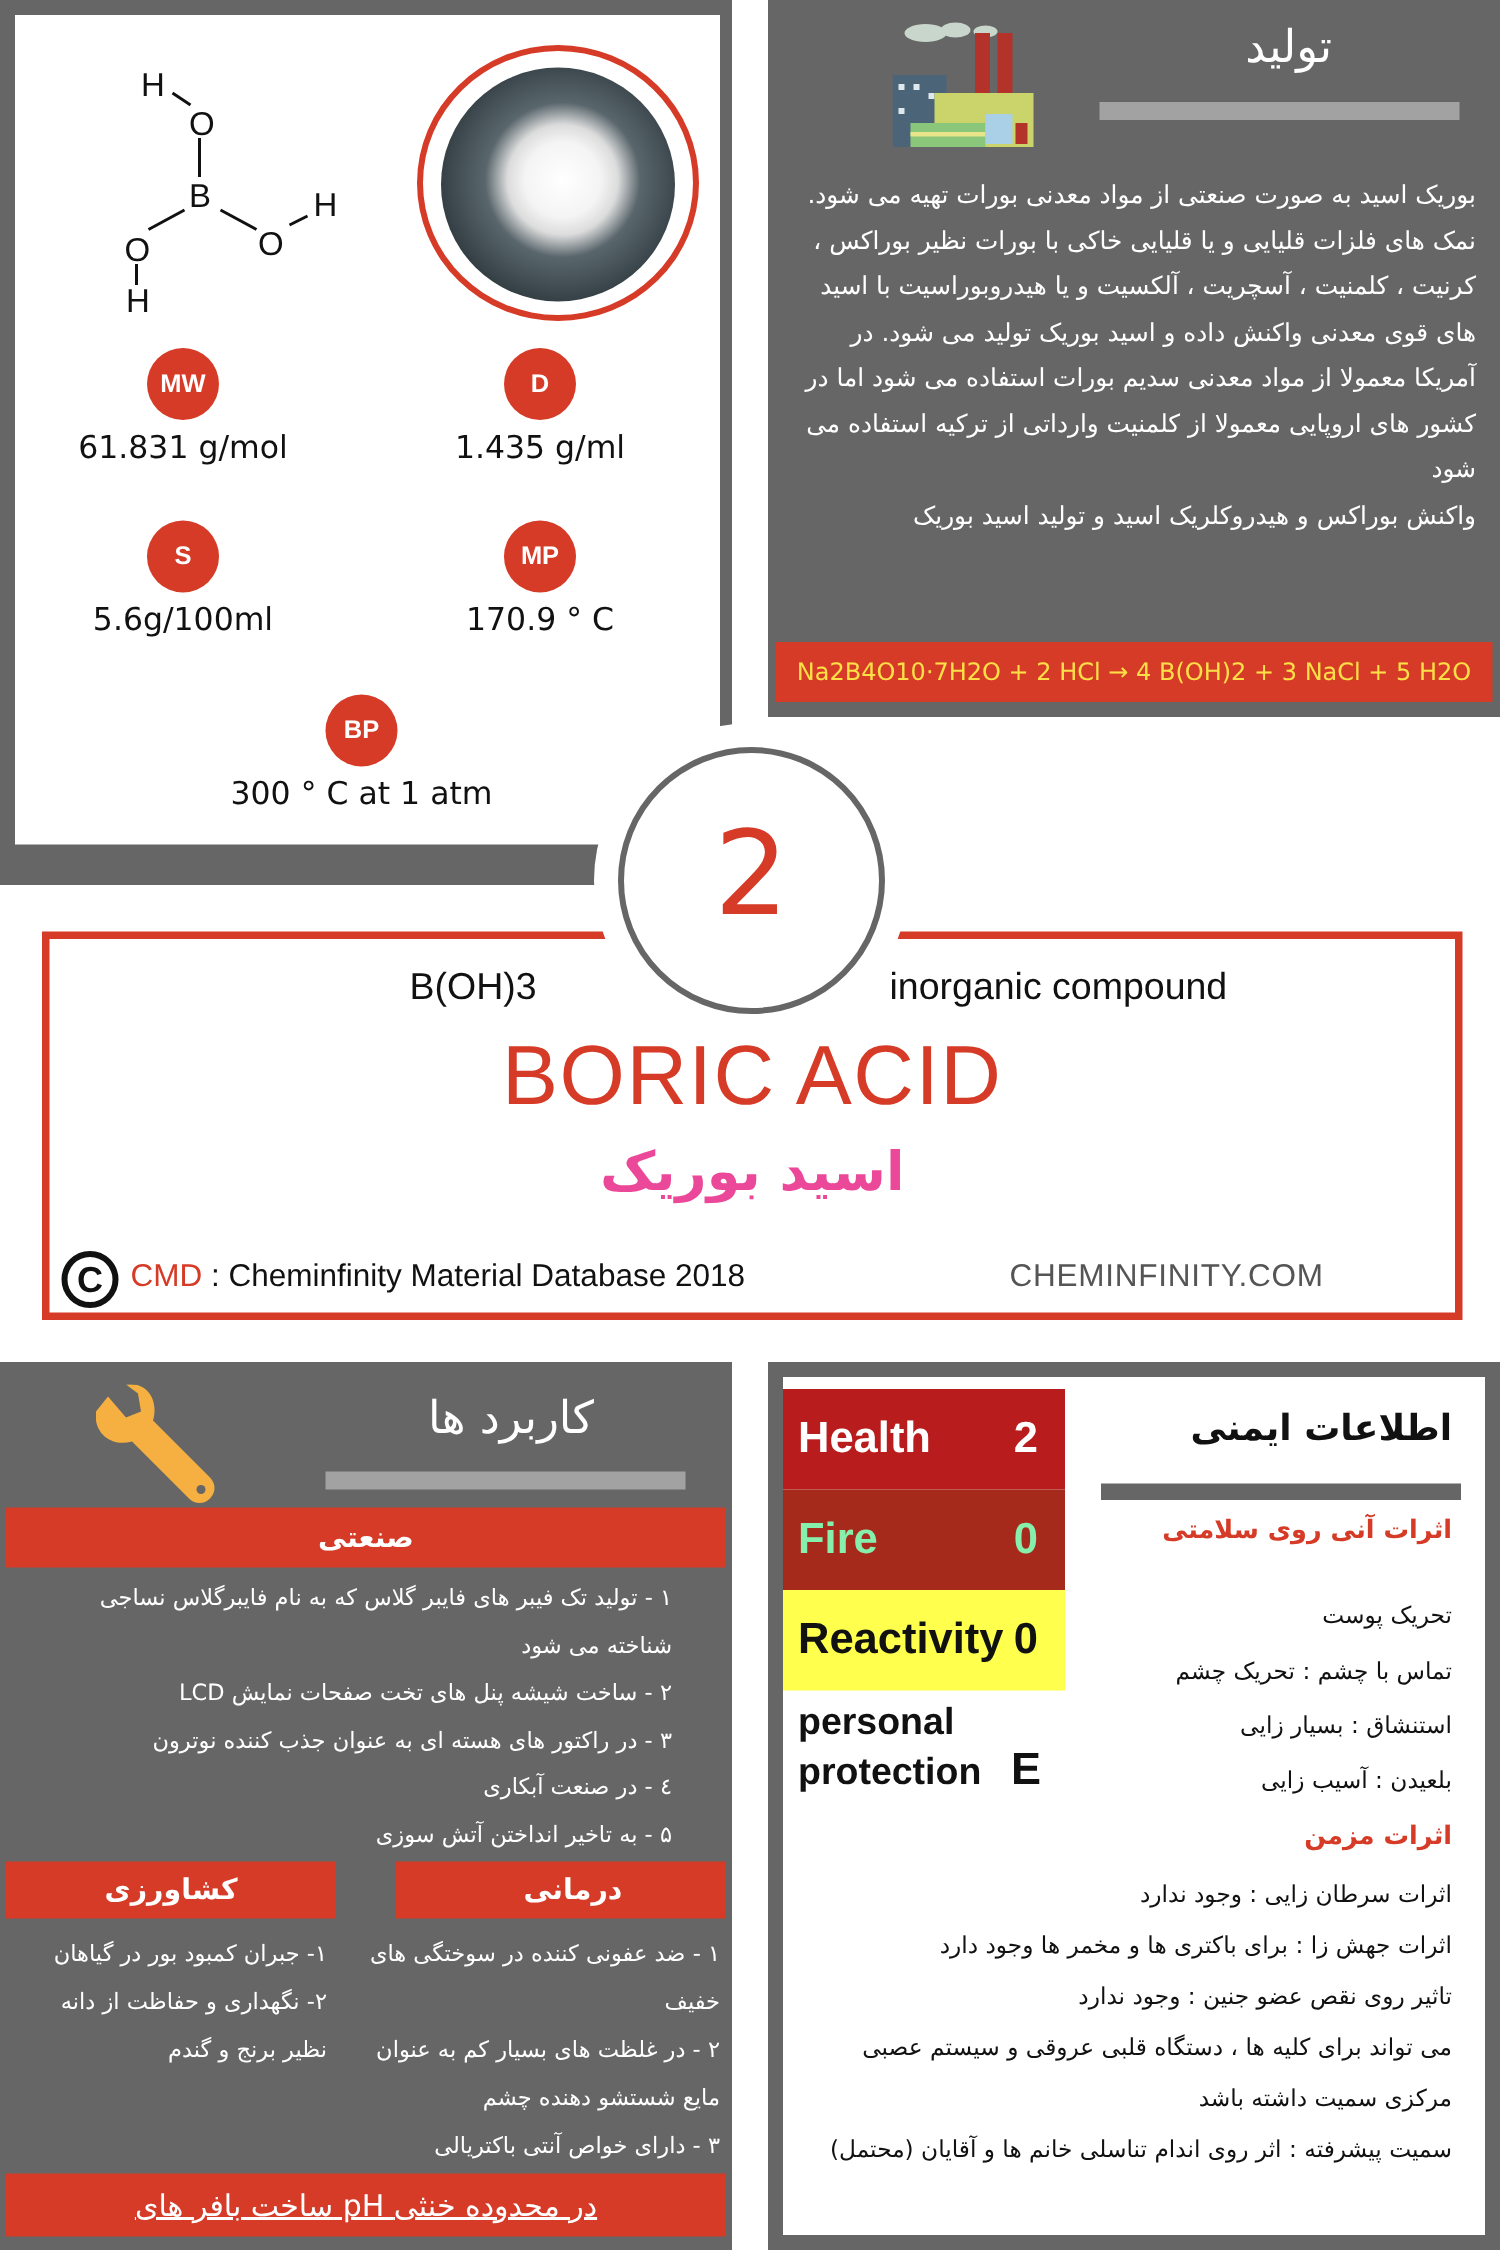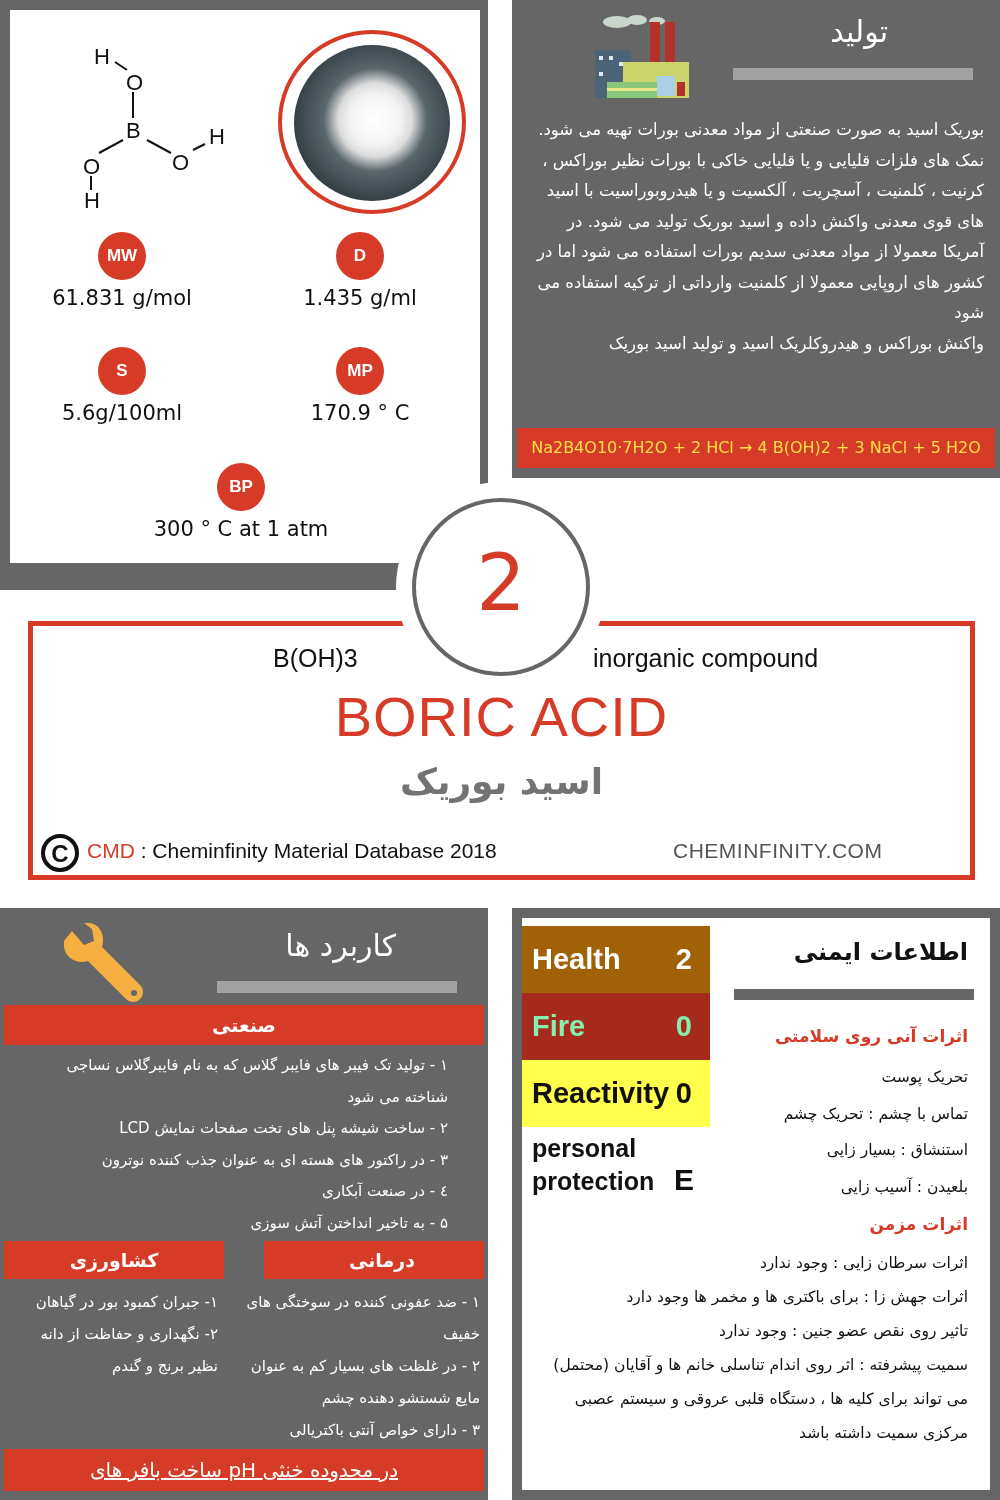--- a/index.html
+++ b/index.html
@@ -34,21 +34,21 @@
 
   
   #num-ring { position: absolute; left: 412px; top: 498px; width: 178px; height: 178px; border-radius: 50%; background: #fff; border: 4px solid #666; z-index: 5; }
   #num-ring span { position: absolute; left: 0; right: 0; top: 26px; text-align: center; color: #d63b27; font-family: "DejaVu Sans", sans-serif; font-size: 78px; line-height: 110px; }
   #num-halo { position: absolute; left: 396px; top: 482px; width: 210px; height: 210px; border-radius: 50%; background: #fff; z-index: 4; }
 
   #title-box { position: absolute; left: 28px; top: 621px; width: 947px; height: 259px; border: 5px solid #d63b27; background: #fff; }
   .formula { position: absolute; left: 240px; top: 18px; font-family: "Liberation Sans", sans-serif; font-size: 25px; color: #111; }
   .ctype { position: absolute; left: 560px; top: 18px; font-family: "Liberation Sans", sans-serif; font-size: 25px; color: #111; }
   .name-en { position: absolute; left: 0; right: 0; top: 58px; text-align: center; font-family: "Liberation Sans", sans-serif; font-size: 56px; color: #d63b27; letter-spacing: 1px; }
-  .name-fa { position: absolute; left: 0; right: 0; top: 135px; text-align: center; font-family: "DejaVu Sans", sans-serif; font-size: 36px; font-weight: bold; color: #737373; }
+  .name-fa { position: absolute; left: 0; right: 0; top: 135px; text-align: center; font-family: "DejaVu Sans", sans-serif; font-size: 36px; font-weight: bold; color: #ec4899; }
   .copy-icon { position: absolute; left: 8px; top: 208px; width: 38px; height: 38px; border: 4px solid #111; border-radius: 50%;
                text-align: center; font-family: "Liberation Sans", sans-serif; font-weight: bold; font-size: 24px; line-height: 31px; }
   .credit { position: absolute; left: 54px; top: 213px; font-family: "Liberation Sans", sans-serif; font-size: 21px; color: #111; white-space: nowrap; }
   .credit .cmd { color: #d63b27; }
   .site { position: absolute; left: 640px; top: 213px; font-family: Liberation Sans, sans-serif; font-size: 21px; color: #555; letter-spacing: 0.5px; }
 
   
   #uses { left: 0; top: 908px; width: 488px; height: 592px; }
   .wrench { position: absolute; left: 64px; top: 15px; width: 84px; height: 80px; }
   .red-bar { position: absolute; background: #d63b27; color: #fff; text-align: center; font-family: "DejaVu Sans", sans-serif; font-weight: bold; }
@@ -192,50 +192,50 @@
     <div>۱ - ضد عفونی کننده در سوختگی های خفیف</div>
     <div>۲ - در غلظت های بسیار کم به عنوان مایع شستشو دهنده چشم</div>
     <div>۳ - دارای خواص آنتی باکتریالی</div>
   </div>
 
   <div class="red-bar" style="left:4px; top:541px; width:480px; height:42px; font-size:20px; line-height:42px; font-weight:normal;text-decoration:underline;">ساخت بافر های pH در محدوده خنثی</div>
 </div>
 
 <div class="panel-gray" id="safety">
   <div id="safety-inner">
-    <div class="nfpa" style="top:8px; background:#a16207; color:#fff;">
+    <div class="nfpa" style="top:8px; background:#b91c1c; color:#fff;">
       <span class="lbl">Health</span>
       <span class="num">2</span>
     </div>
     <div class="nfpa" style="top:75px; background:#a52a1c; color:#86efac;">
       <span class="lbl">Fire</span>
       <span class="num">0</span>
     </div>
     <div class="nfpa" style="top:142px; background:#ffff4d; color:#111;">
       <span class="lbl">Reactivity</span>
       <span class="num">0</span>
     </div>
     <div class="nfpa ppe" style="top:210px; background:#fff;">
       <span class="lbl"><span>personal</span><br><span>protection</span></span>
       <span class="num">E</span>
     </div>
 
     <div class="safe-title rtl">اطلاعات ایمنی</div>
     <div class="safe-rule"></div>
 
-    <div class="sub-red rtl" style="top:108px;">اثرات آنی روی سلامتی</div>
+    <div class="sub-red rtl" style="top:92px;">اثرات آنی روی سلامتی</div>
     <div class="safe-list rtl" style="top:141px; width:260px; line-height:36.5px;">
       <div>تحریک پوست</div>
       <div>تماس با چشم : تحریک چشم</div>
       <div>استنشاق : بسیار زایی</div>
       <div>بلعیدن : آسیب زایی</div>
     </div>
 
     <div class="sub-red rtl" style="top:296px;">اثرات مزمن</div>
     <div class="safe-list rtl" style="top:328px; width:430px; line-height:34px;">
       <div>اثرات سرطان زایی : وجود ندارد</div>
       <div>اثرات جهش زا : برای باکتری ها و مخمر ها وجود دارد</div>
       <div>تاثیر روی نقص عضو جنین : وجود ندارد</div>
+      <div>می تواند برای کلیه ها ، دستگاه قلبی عروقی و سیستم عصبی مرکزی سمیت داشته باشد</div>
       <div>سمیت پیشرفته : اثر روی اندام تناسلی خانم ها و آقایان (محتمل)</div>
-      <div>می تواند برای کلیه ها ، دستگاه قلبی عروقی و سیستم عصبی مرکزی سمیت داشته باشد</div>
     </div>
   </div>
 </div>
 
 </body></html>

